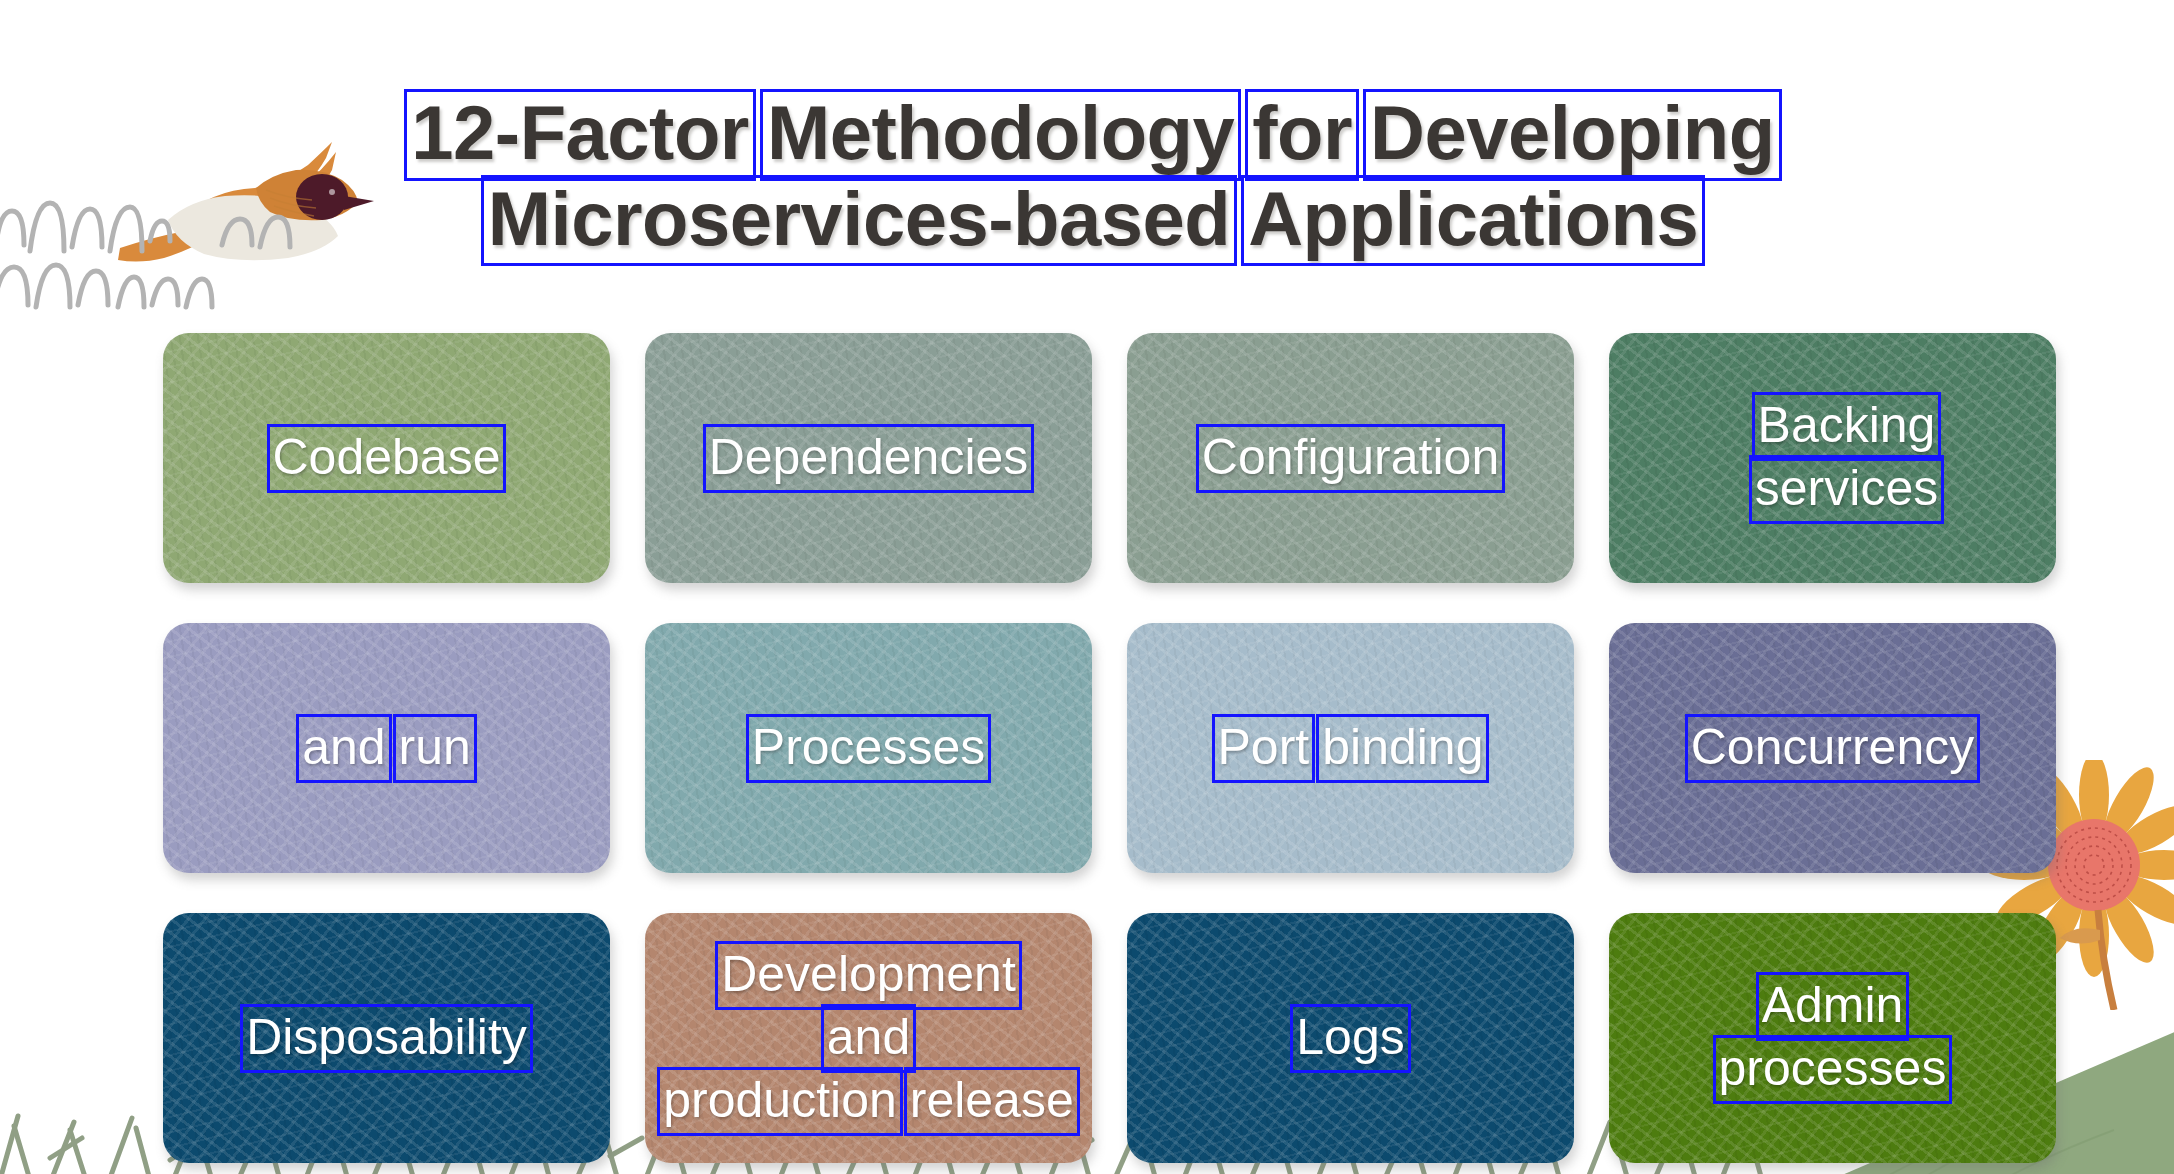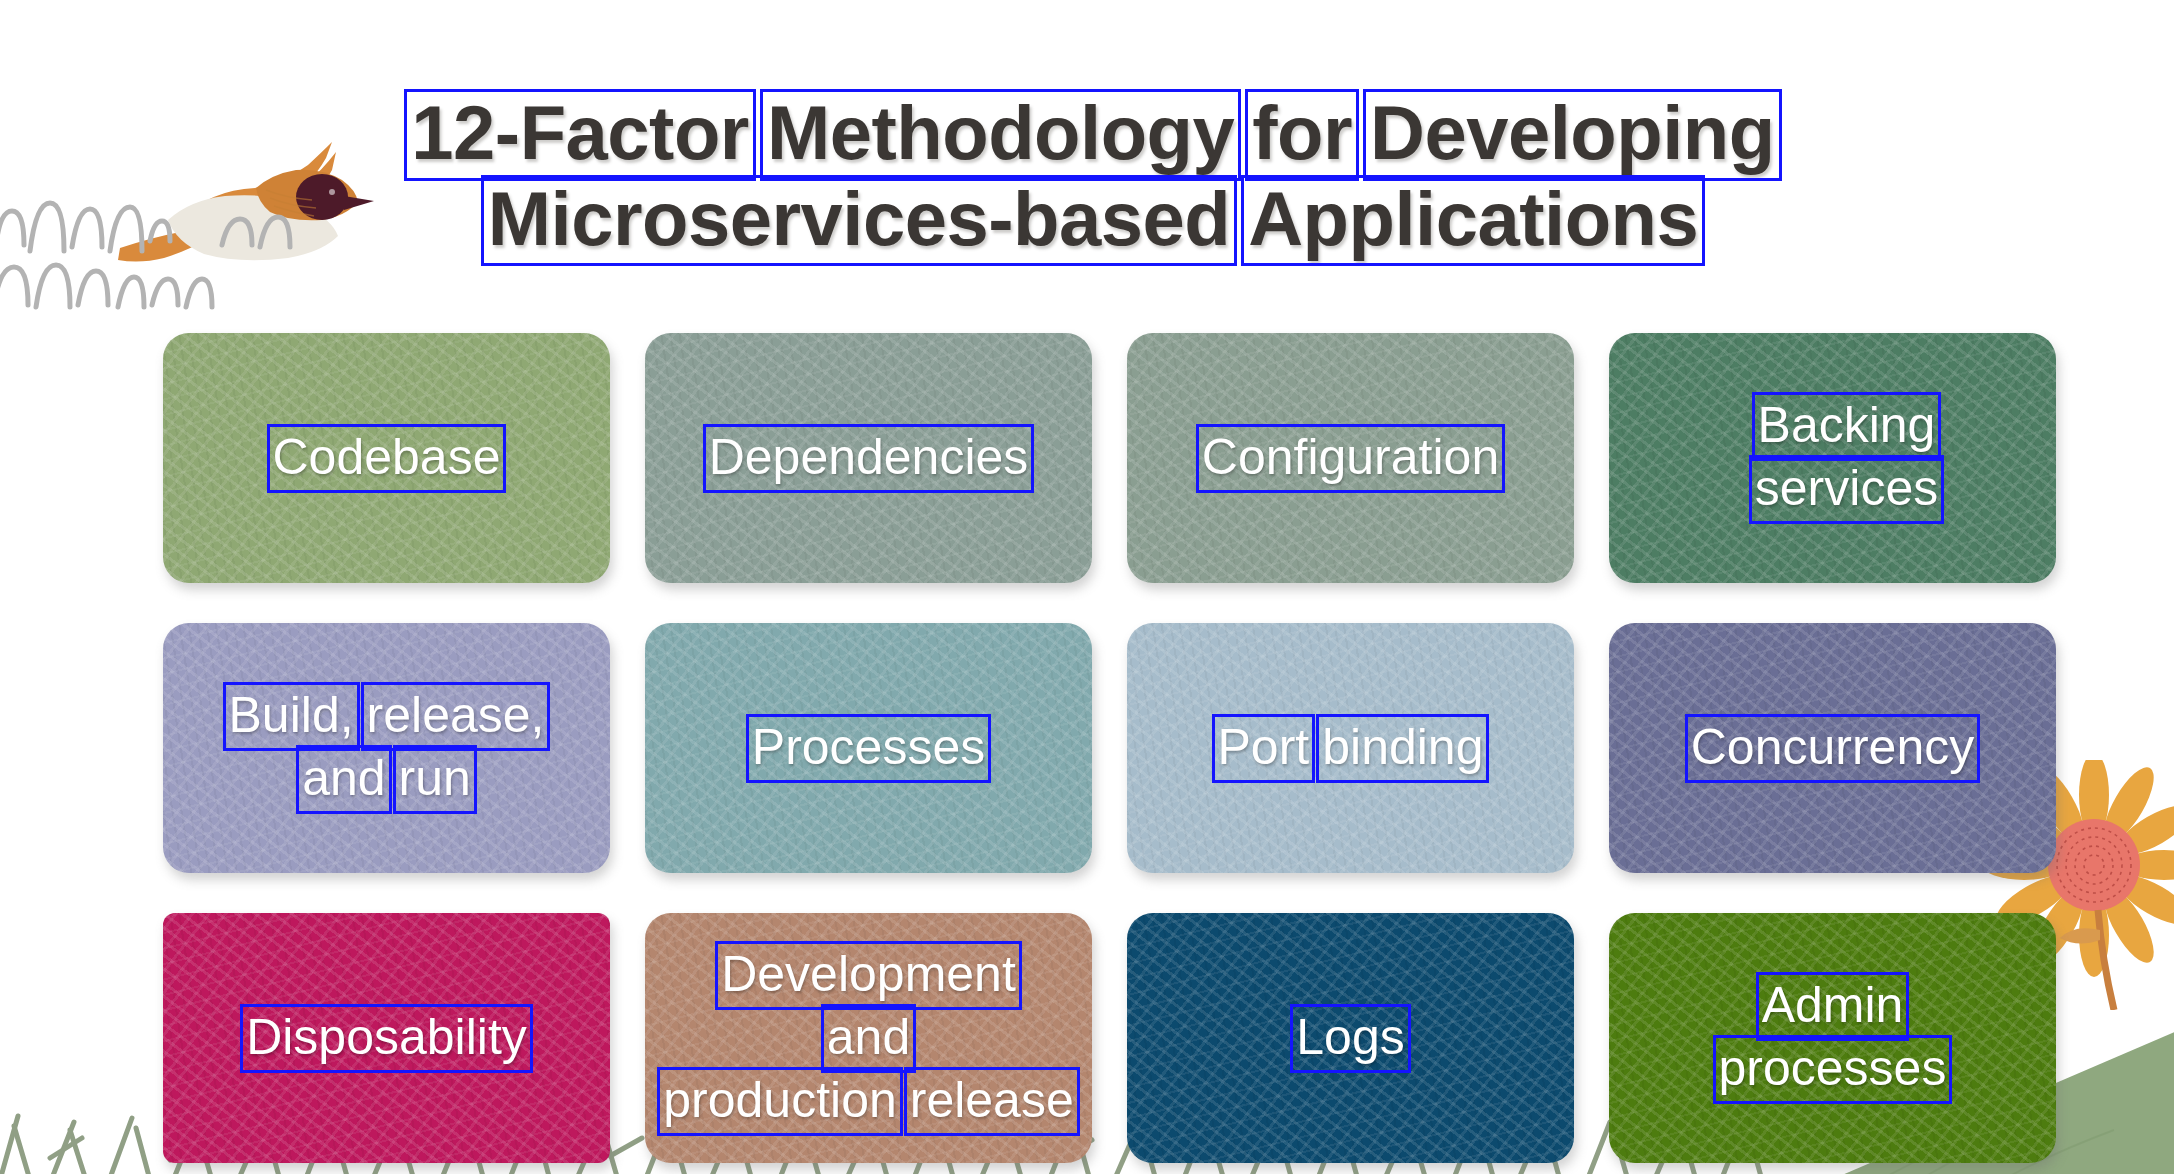--- a/index.html
+++ b/index.html
@@ -283,40 +283,39 @@
         </div>
       </div>
       <div class="card" style="background: rgb(77, 125, 99); padding-left: 28px;">
         <div class="card-label">
           <span class="lbl-line"><span class="lbl-word ocr-box">Backing</span></span>
           <span class="lbl-line"><span class="lbl-word ocr-box">services</span></span>
         </div>
       </div>
       <div class="card" style="background: rgb(154, 156, 192);">
         <div class="card-label">
-          <span class="lbl-line"><span class="lbl-word ocr-box">Build,</span><span class="lbl-word ocr-box">release,</span></span>
           <span class="lbl-line"><span class="lbl-word ocr-box">and</span><span class="lbl-word ocr-box">run</span></span>
         </div>
       </div>
       <div class="card" style="background: rgb(129, 169, 173);">
         <div class="card-label">
           <span class="lbl-line"><span class="lbl-word ocr-box">Processes</span></span>
         </div>
       </div>
       <div class="card" style="background: rgb(166, 188, 203);">
         <div class="card-label">
           <span class="lbl-line"><span class="lbl-word ocr-box">Port</span><span class="lbl-word ocr-box">binding</span></span>
         </div>
       </div>
       <div class="card" style="background: rgb(106, 110, 149);">
         <div class="card-label">
           <span class="lbl-line"><span class="lbl-word ocr-box">Concurrency</span></span>
         </div>
       </div>
-      <div class="card" style="background: #be185d; border-radius: 12px;">
+      <div class="card" style="background: #0c4a6e;">
         <div class="card-label">
           <span class="lbl-line"><span class="lbl-word ocr-box">Disposability</span></span>
         </div>
       </div>
       <div class="card" style="background: rgb(180, 134, 110);">
         <div class="card-label">
           <span class="lbl-line"><span class="lbl-word ocr-box">Development</span></span>
           <span class="lbl-line"><span class="lbl-word ocr-box">and</span></span>
           <span class="lbl-line"><span class="lbl-word ocr-box">production</span><span class="lbl-word ocr-box">release</span></span>
         </div>

